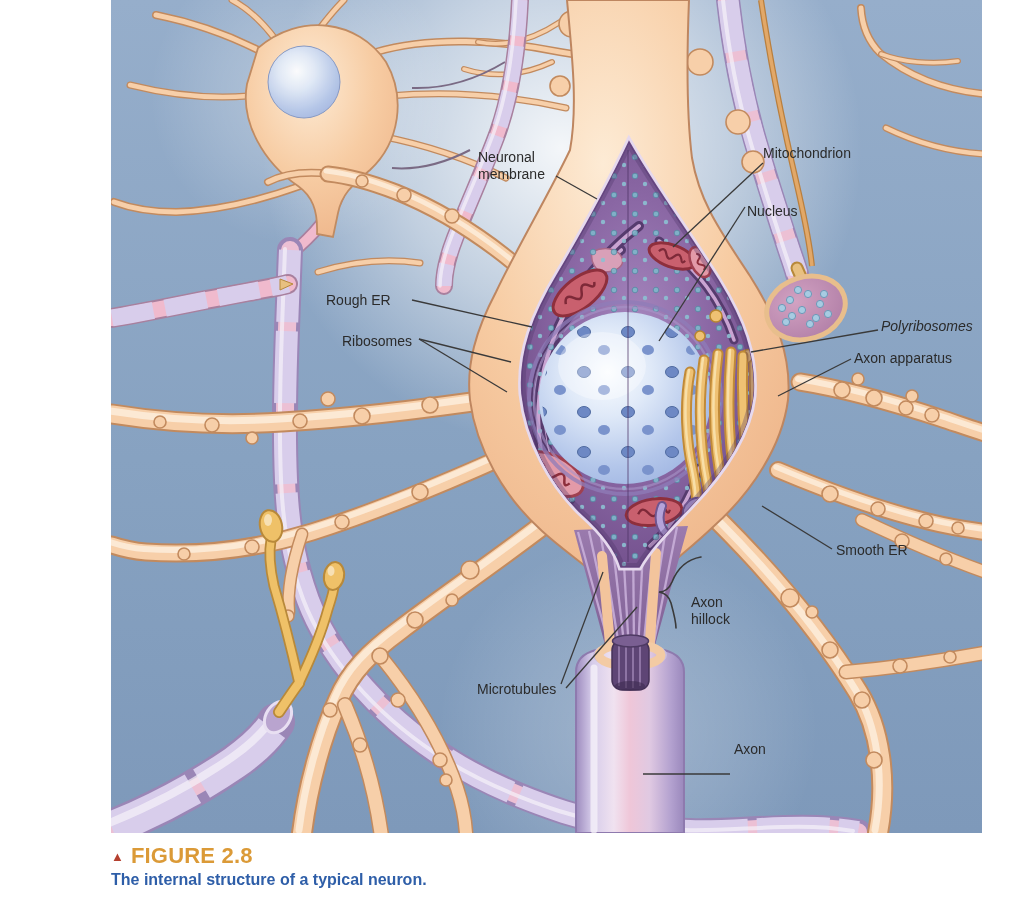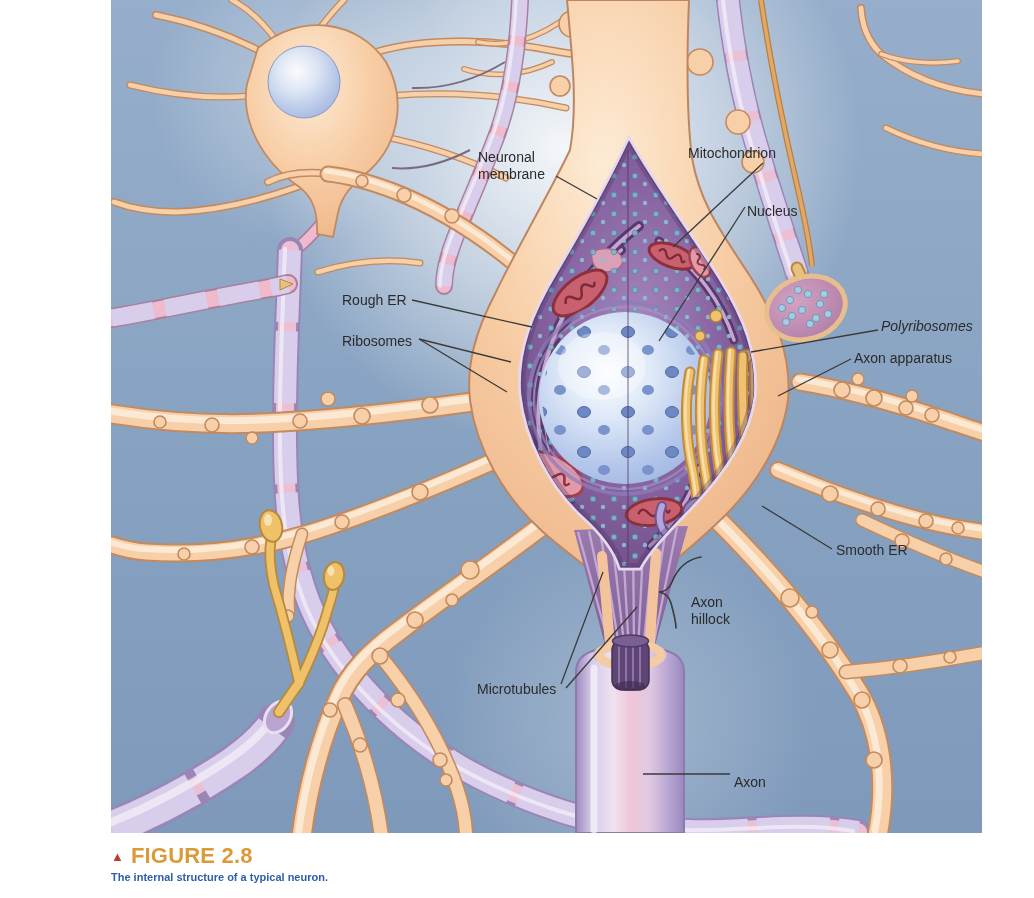--- a/index.html
+++ b/index.html
@@ -5,21 +5,21 @@
   html,body{margin:0;padding:0;background:#ffffff;}
   #stage{position:relative;width:1034px;height:898px;background:#ffffff;overflow:hidden;
          font-family:"Liberation Sans", sans-serif;}
   #art{position:absolute;left:0;top:0;}
   .lbl{position:absolute;font-size:14px;line-height:1.18;color:#2b2b2b;white-space:nowrap;}
   .lbl.wrap{white-space:normal;}
   .caption{position:absolute;left:111px;top:843px;}
   .cap-head{display:flex;align-items:center;gap:7px;}
   .cap-tri{color:#b5402f;font-size:13px;}
   .cap-num{color:#db9a37;font-weight:bold;font-size:22px;letter-spacing:.2px;}
-  .cap-title{color:#2e5ea8;font-weight:bold;font-size:11px;margin-top:2px;}
+  .cap-title{color:#2e5ea8;font-weight:bold;font-size:16px;margin-top:2px;}
   
   .myO{stroke:#9a86b6;fill:none;stroke-linecap:round;}
   .myC{stroke:#ecc0d4;fill:none;stroke-linecap:round;}
   .myS{stroke:#d8cdeb;fill:none;stroke-linecap:butt;}
   .myH{stroke:#f6f2fa;fill:none;stroke-linecap:round;opacity:.7;}
   .pkO{stroke:#a8809e;fill:none;stroke-linecap:round;}
   .pkB{stroke:#f0bacd;fill:none;stroke-linecap:round;}
   .dO{stroke:#c28a5e;fill:none;stroke-linecap:round;stroke-linejoin:round;}
   .dB{stroke:#f7cfa9;fill:none;stroke-linecap:round;stroke-linejoin:round;}
   .dH{stroke:#fcebd8;fill:none;stroke-linecap:round;opacity:.9;}
@@ -493,30 +493,30 @@
     <path class="lead" d="M851,359 L778,396"></path>
     <path class="lead" d="M832,549 L762,506"></path>
     <path class="lead" d="M561,684 L603,572"></path>
     <path class="lead" d="M566,688 L637,607"></path>
     <path class="lead" d="M643,774 L730,774"></path>
     <path d="M701,557 C683,560 676,572 672,582 C669,589 665,592 659,592 C665,593 669,596 671,603 C674,614 676,622 676,628" stroke="#3a3a3a" stroke-width="1.6" fill="none" stroke-linecap="round"></path>
   </g>
 </svg>
 
 <div class="lbl wrap" style="left:478px;top:149px;width:84px;">Neuronal membrane</div>
-<div class="lbl" style="left:688px;top:145px;">Mitochondrion</div>
+<div class="lbl" style="left:763px;top:145px;">Mitochondrion</div>
 <div class="lbl" style="left:747px;top:203px;">Nucleus</div>
-<div class="lbl" style="left:342px;top:292px;">Rough ER</div>
+<div class="lbl" style="left:326px;top:292px;">Rough ER</div>
 <div class="lbl" style="left:342px;top:333px;">Ribosomes</div>
 <div class="lbl" style="left:881px;top:318px;font-style:italic;">Polyribosomes</div>
 <div class="lbl" style="left:854px;top:350px;">Axon apparatus</div>
 <div class="lbl" style="left:836px;top:542px;">Smooth ER</div>
 <div class="lbl wrap" style="left:691px;top:594px;width:58px;">Axon hillock</div>
 <div class="lbl" style="left:477px;top:681px;text-align:right;">Microtubules</div>
-<div class="lbl" style="left:734px;top:774px;">Axon</div>
+<div class="lbl" style="left:734px;top:741px;">Axon</div>
 
 <div class="caption">
   <div class="cap-head">
     <span class="cap-tri">▲</span>
     <span class="cap-num">FIGURE 2.8</span>
   </div>
   <div class="cap-title">The internal structure of a typical neuron.</div>
 </div>
 </div>
 

